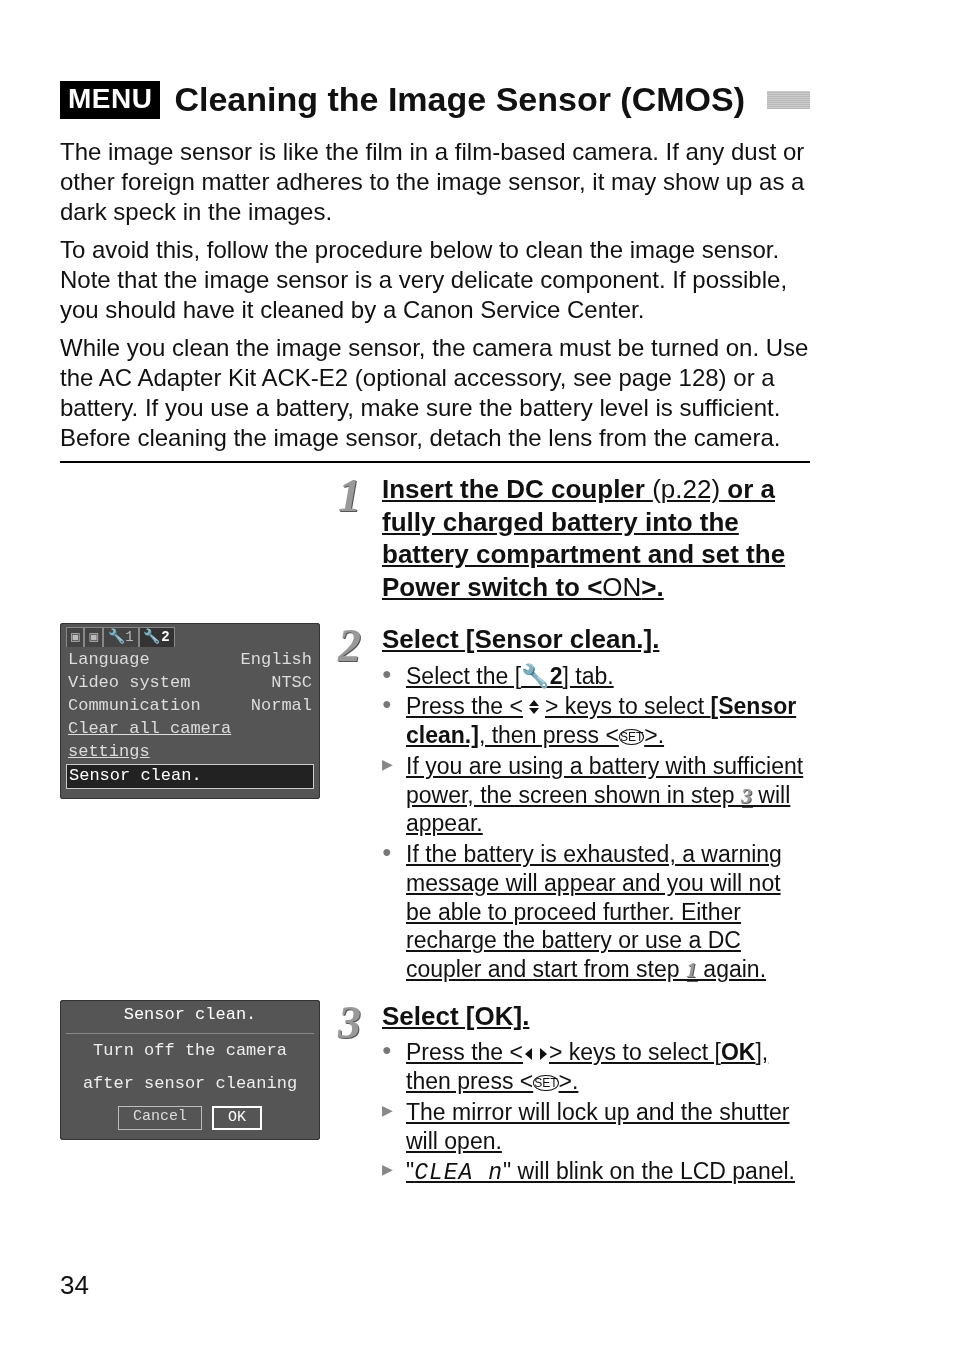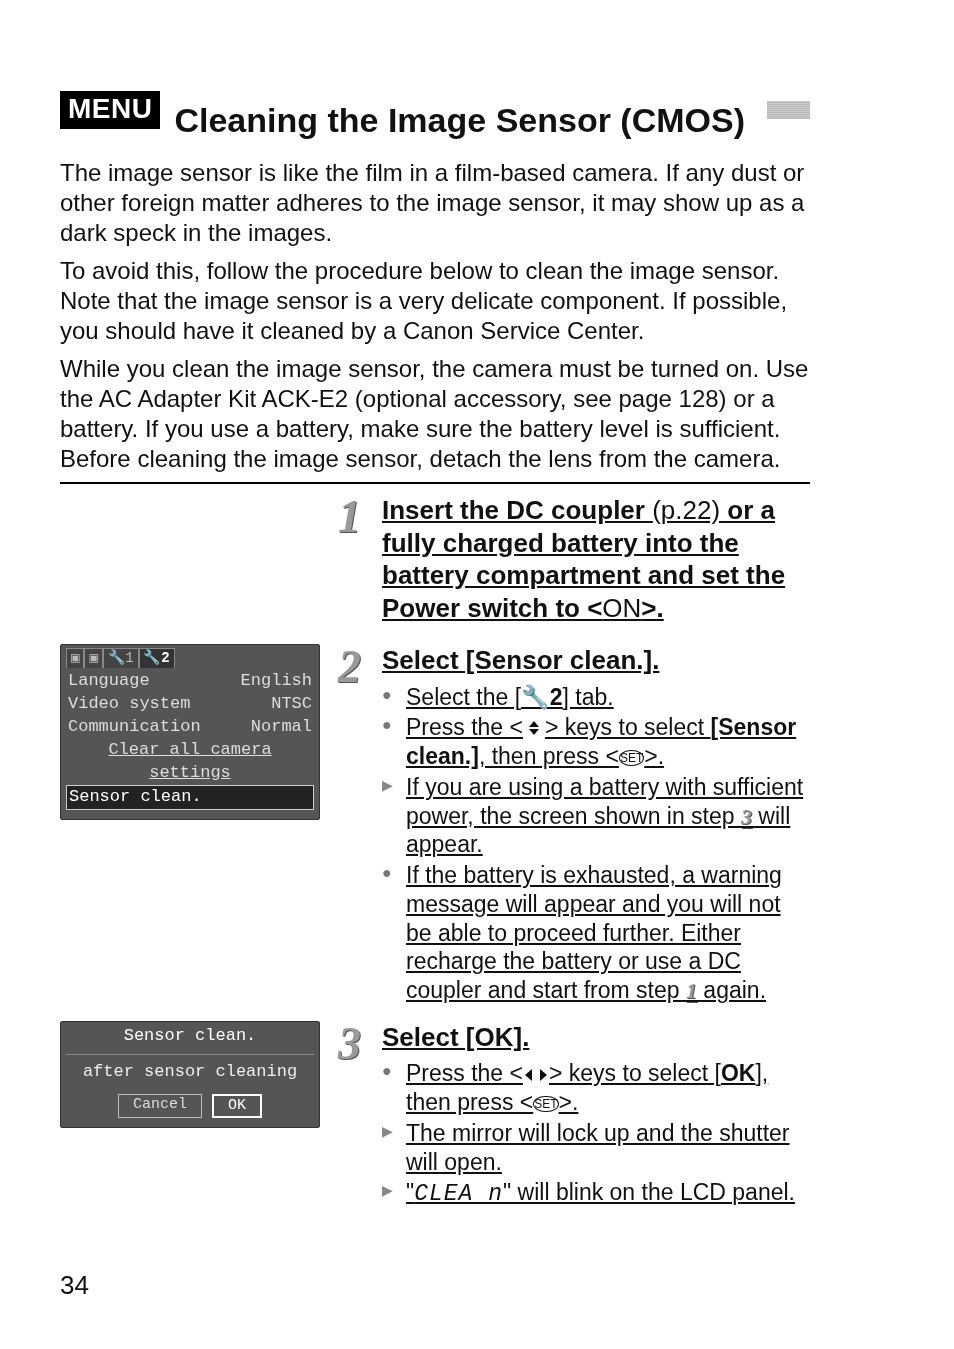--- a/index.html
+++ b/index.html
@@ -25,21 +25,20 @@
     background: #000;
     color: #fff;
     font-weight: 900;
     font-size: 28px;
     padding: 2px 8px 4px 8px;
     letter-spacing: 0.5px;
   }
   .title-text {
     font-size: 34px;
     font-weight: 900;
-    margin-top: 21px;
   }
   .title-bar {
     flex: 1;
     height: 18px;
     background: repeating-linear-gradient(0deg,#888,#888 1px,#aaa 1px,#aaa 2px);
     opacity: 0.6;
     margin-left: 8px;
   }
   .intro {
     font-size: 24px;
@@ -143,21 +142,20 @@
   }
   .lcd .tab.active {
     background: #333;
     color: #fff;
     font-weight: bold;
   }
   .lcd-row {
     display: flex;
     justify-content: space-between;
     padding: 0 2px;
-    text-align: center;
   }
   .lcd-row.hilite {
     background: #222;
     border: 1px solid #ccc;
     color: #fff;
   }
   .lcd-title {
     text-align: center;
     color: #fff;
     margin-bottom: 6px;
@@ -292,20 +290,21 @@
           </ul>
         </div>
       </div>
     </div>
 
     <div class="step">
       <div class="step-left">
         <div class="lcd">
           <div class="lcd-title">Sensor clean.</div>
           <hr style="border:none;border-top:1px solid #888;margin:2px 0 6px 0">
+          <div class="lcd-msg">Turn off the camera</div>
           <div class="lcd-msg">after sensor cleaning</div>
           <div class="lcd-btns">
             <span class="lcd-btn">Cancel</span>
             <span class="lcd-btn sel">OK</span>
           </div>
         </div>
       </div>
       <div class="step-right">
         <div class="step-num">3</div>
         <div class="step-body">

